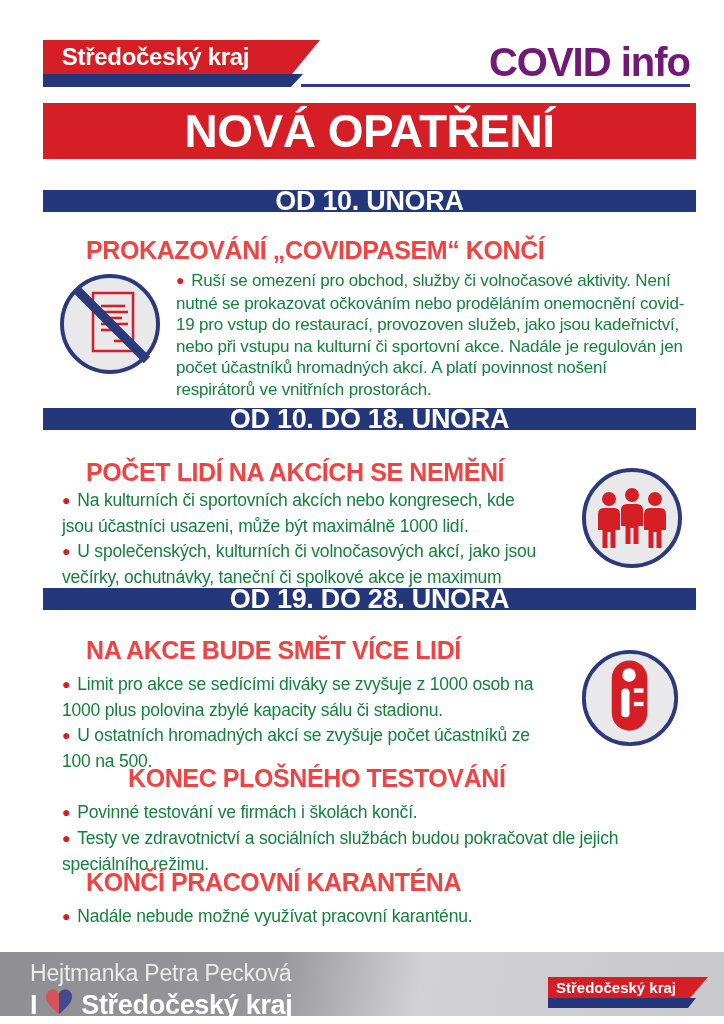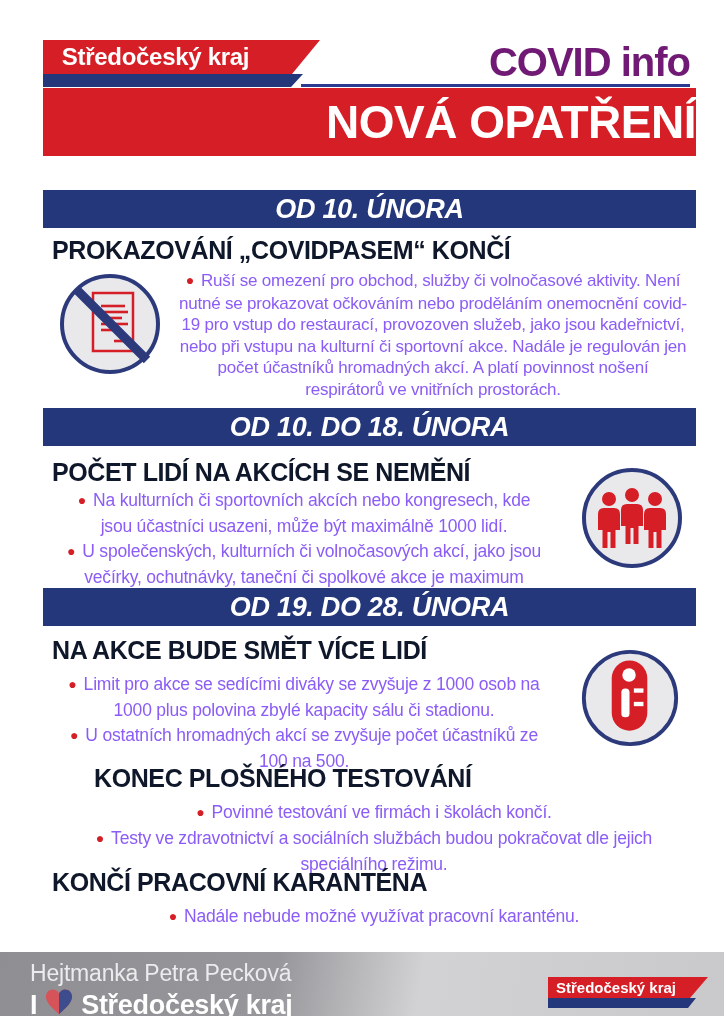--- a/index.html
+++ b/index.html
@@ -10,31 +10,31 @@
   .ribbon-red{position:absolute;left:43px;top:40px;width:277px;height:34px;background:#d61e26;
     clip-path:polygon(0 0,100% 0,calc(100% - 28px) 100%,0 100%);
     color:#fff;font-size:24px;font-weight:700;line-height:33px;text-align:center;
     padding-right:52px;box-sizing:border-box;letter-spacing:-0.3px;}
   .ribbon-blue{position:absolute;left:43px;top:74px;width:260px;height:13px;background:#23377a;
     clip-path:polygon(0 0,100% 0,calc(100% - 12px) 100%,0 100%);}
   .header-line{position:absolute;left:301px;top:84px;width:389px;height:3px;background:#2b3990;}
   .covid-info{position:absolute;right:34px;top:40px;font-size:40px;font-weight:700;
     color:#701a75;letter-spacing:-1px;}
 
-  .title-banner{position:absolute;left:43px;top:88px;width:653px;height:68px;background:#d61e26;
-    display:flex;align-items:center;justify-content:flex-end;}
+  .title-banner{position:absolute;left:43px;top:103px;width:653px;height:56px;background:#d61e26;
+    display:flex;align-items:center;justify-content:center;}
   .title-banner span{color:#fff;font-size:46px;font-weight:700;letter-spacing:-0.5px;}
 
   
-  .date-banner{position:absolute;left:43px;width:653px;height:38px;background:#23377a;
-    display:flex;align-items:center;justify-content:center;font-style:italic;}
+  .date-banner{position:absolute;left:43px;width:653px;height:22px;background:#23377a;
+    display:flex;align-items:center;justify-content:center;}
   .date-banner span{color:#fff;font-size:27px;font-weight:700;letter-spacing:-0.3px;}
-  .sec-heading{position:absolute;left:52px;color:#0f172a;font-size:25px;font-weight:700;
+  .sec-heading{position:absolute;left:86px;color:#ef4444;font-size:25px;font-weight:700;
     letter-spacing:-0.4px;white-space:nowrap;}
-  .body-block{position:absolute;color:#8b5cf6;font-size:17.5px;letter-spacing:-0.2px;text-align:center;}
+  .body-block{position:absolute;color:#15803d;font-size:17.5px;letter-spacing:-0.2px;}
   .body-block p{margin:0;}
   p.bullet::before{content:"\25CF";color:#d61e26;font-size:14px;margin-right:7px;
     position:relative;top:-1px;}
 
   #b1{top:190px;} #b2{top:408px;} #b3{top:588px;}
   #h1{top:236px;} #h2{top:458px;} #h3{top:636px;} #h4{top:764px;margin-left:42px;} #h5{top:868px;}
 
   #p1{top:270px;left:58px;width:632px;line-height:21.5px;font-size:17px;}
   .icon-left{float:left;margin:2px 14px 2px 0;}
   #s2{top:488px;left:62px;width:624px;line-height:25px;}

